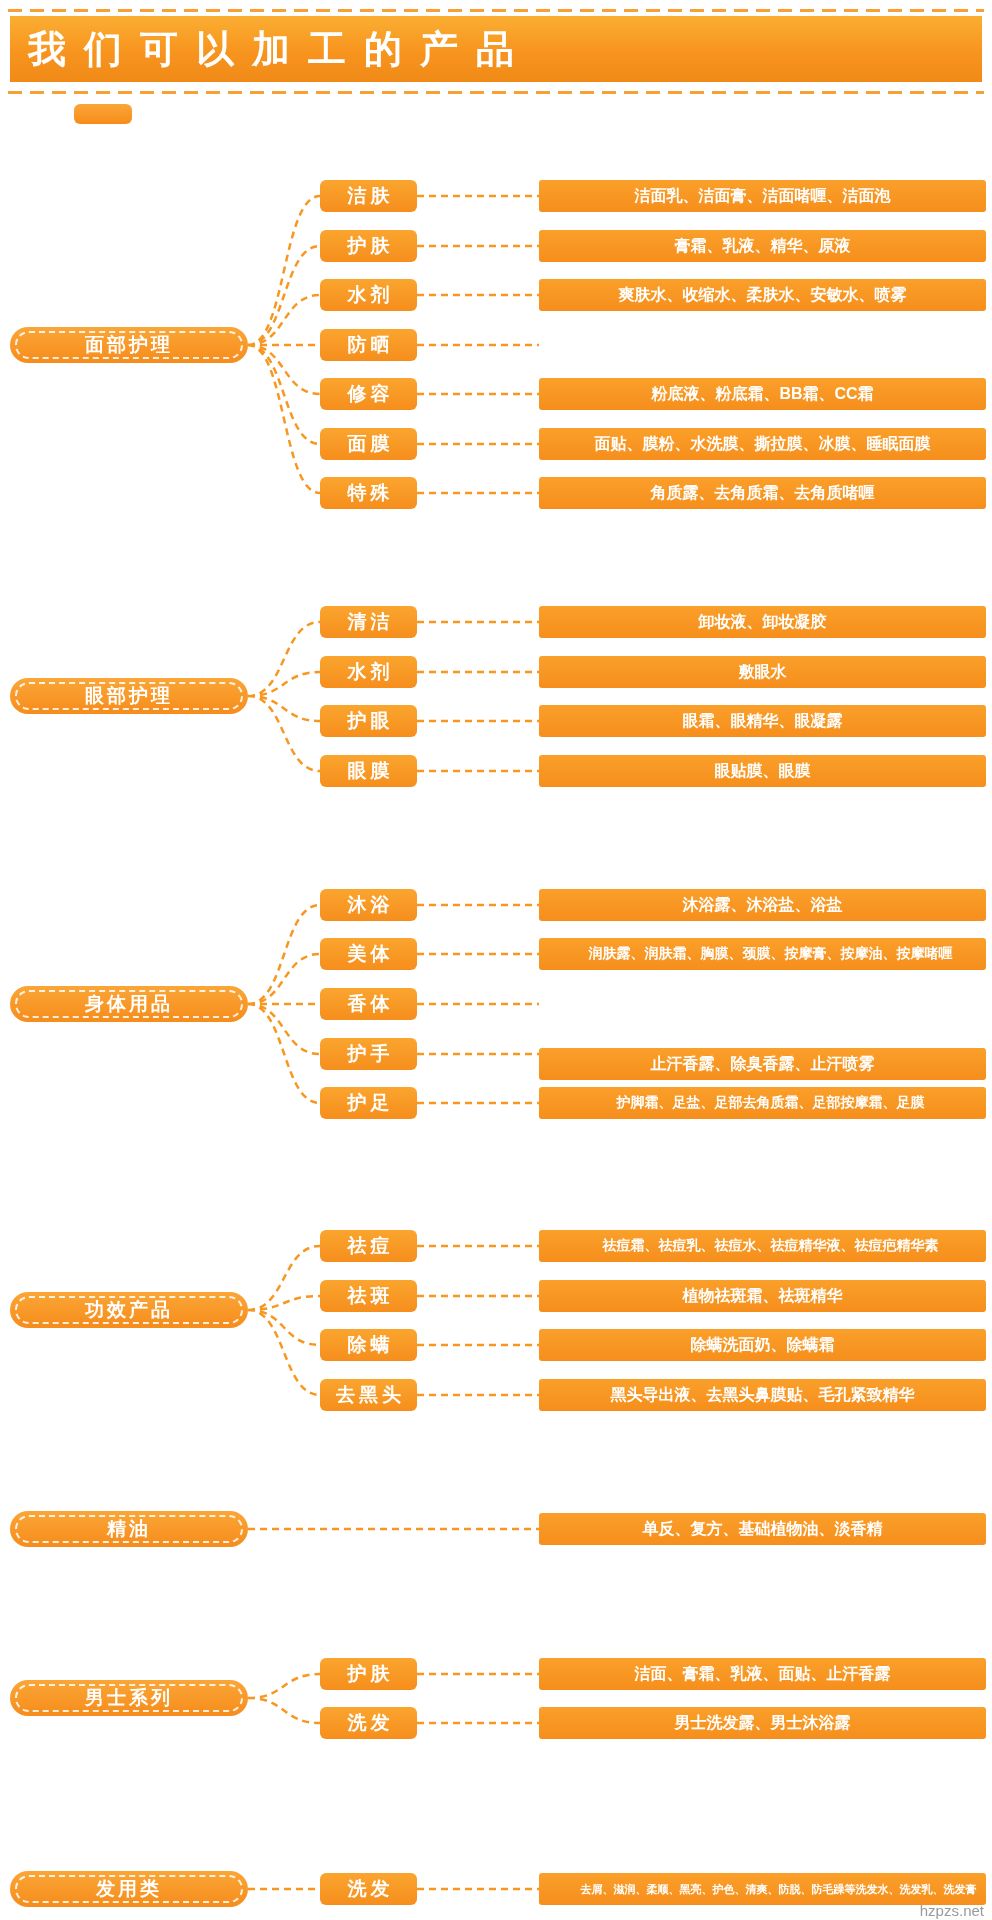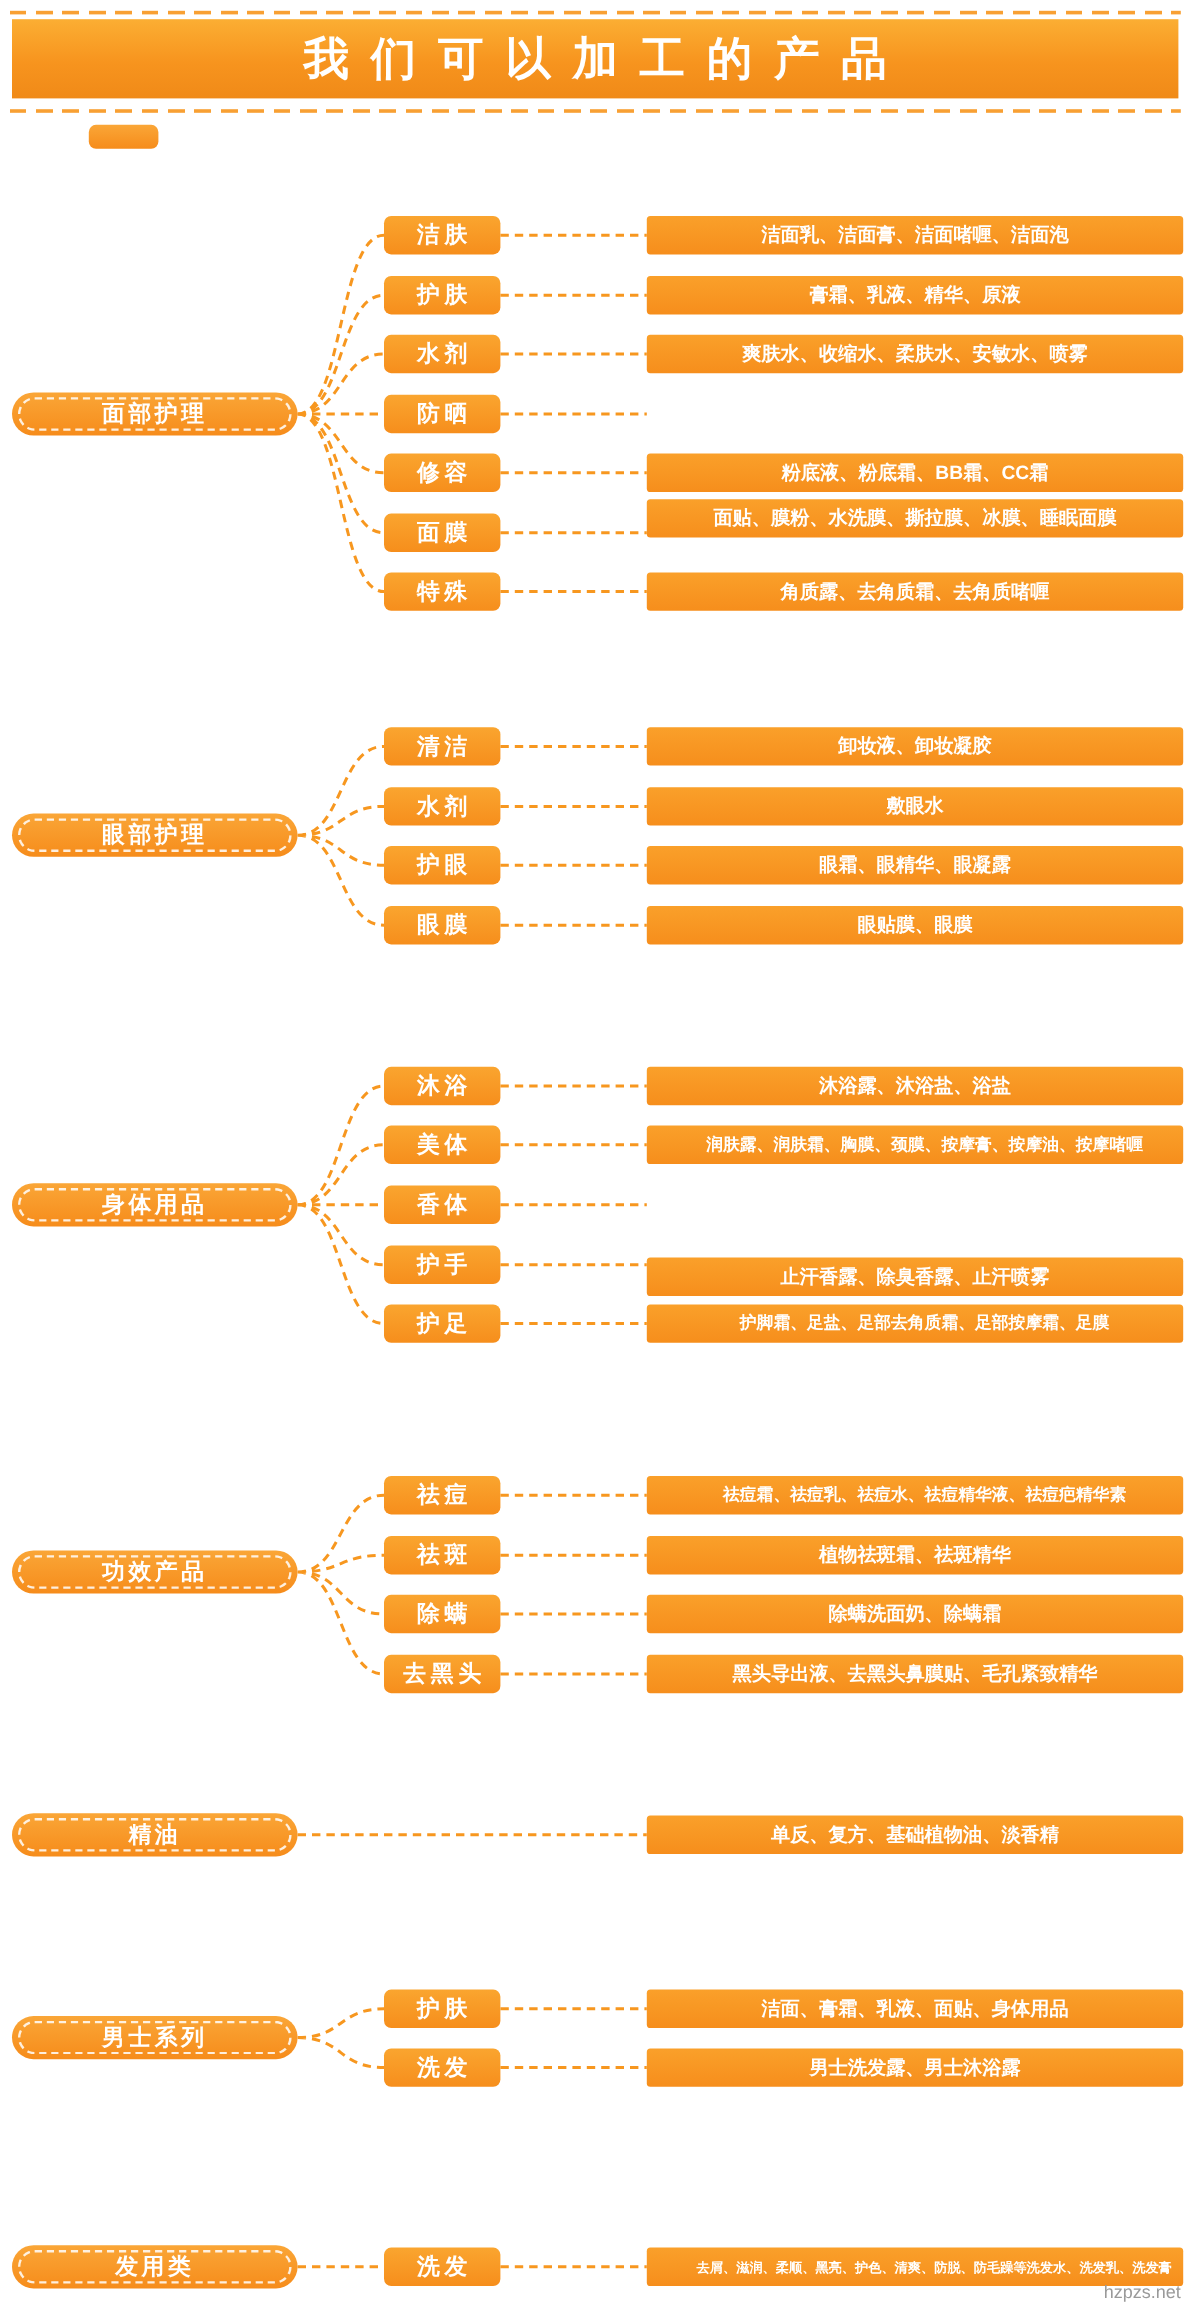--- a/index.html
+++ b/index.html
@@ -18,21 +18,21 @@
   .conn { fill:none; stroke:#F7971F; stroke-width:2.5; stroke-dasharray:7 5; }
 
   .dash-line {
     position:absolute; left:8px; right:8px; height:3px;
     background:repeating-linear-gradient(90deg,#F8A033 0 14px, transparent 14px 22px);
   }
 
   .banner {
     position:absolute; left:10px; right:10px; top:16px; height:66px;
     background:linear-gradient(180deg,#FBAE33 0%, #F7941E 55%, #F08A18 100%);
-    display:flex; align-items:center; justify-content:center;
+    display:flex; align-items:center; justify-content:flex-start;
   }
   .banner h1 {
     color:#ffffff; font-size:38px; font-weight:bold;
     letter-spacing:18px; padding-left:18px; white-space:nowrap;
   }
 
   .corner-tab {
     position:absolute; left:74px; top:104px; width:58px; height:20px;
     border-radius:6px;
     background:linear-gradient(180deg,#FAA637,#F68C1B);
@@ -128,21 +128,21 @@
   <div class="mid-node" style="top:180px">洁肤</div>
   <div class="bar" style="top:180px">洁面乳、洁面膏、洁面啫喱、洁面泡</div>
   <div class="mid-node" style="top:230px">护肤</div>
   <div class="bar" style="top:230px">膏霜、乳液、精华、原液</div>
   <div class="mid-node" style="top:279px">水剂</div>
   <div class="bar" style="top:279px">爽肤水、收缩水、柔肤水、安敏水、喷雾</div>
   <div class="mid-node" style="top:329px">防晒</div>
   <div class="mid-node" style="top:378px">修容</div>
   <div class="bar" style="top:378px">粉底液、粉底霜、BB霜、CC霜</div>
   <div class="mid-node" style="top:428px">面膜</div>
-  <div class="bar" style="top:416px">面贴、膜粉、水洗膜、撕拉膜、冰膜、睡眠面膜</div>
+  <div class="bar" style="top:428px">面贴、膜粉、水洗膜、撕拉膜、冰膜、睡眠面膜</div>
   <div class="mid-node" style="top:477px">特殊</div>
   <div class="bar" style="top:477px">角质露、去角质霜、去角质啫喱</div>
 
   <div class="left-node" style="top:678px">眼部护理</div>
   <div class="mid-node" style="top:606px">清洁</div>
   <div class="bar" style="top:606px">卸妆液、卸妆凝胶</div>
   <div class="mid-node" style="top:656px">水剂</div>
   <div class="bar" style="top:656px">敷眼水</div>
   <div class="mid-node" style="top:705px">护眼</div>
   <div class="bar" style="top:705px">眼霜、眼精华、眼凝露</div>
@@ -168,21 +168,21 @@
   <div class="mid-node" style="top:1329px">除螨</div>
   <div class="bar" style="top:1329px">除螨洗面奶、除螨霜</div>
   <div class="mid-node" style="top:1379px">去黑头</div>
   <div class="bar" style="top:1379px">黑头导出液、去黑头鼻膜贴、毛孔紧致精华</div>
 
   <div class="left-node" style="top:1511px">精油</div>
   <div class="bar" style="top:1513px">单反、复方、基础植物油、淡香精</div>
 
   <div class="left-node" style="top:1680px">男士系列</div>
   <div class="mid-node" style="top:1658px">护肤</div>
-  <div class="bar" style="top:1658px">洁面、膏霜、乳液、面贴、身体用品</div>
+  <div class="bar" style="top:1658px">洁面、膏霜、乳液、面贴、止汗香露</div>
   <div class="mid-node" style="top:1707px">洗发</div>
   <div class="bar" style="top:1707px">男士洗发露、男士沐浴露</div>
 
   <div class="left-node" style="top:1871px">发用类</div>
   <div class="mid-node" style="top:1873px">洗发</div>
   <div class="bar xs" style="top:1873px">去屑、滋润、柔顺、黑亮、护色、清爽、防脱、防毛躁等洗发水、洗发乳、洗发膏</div>
 
   <div class="watermark">hzpzs.net</div>
 
 </div>

